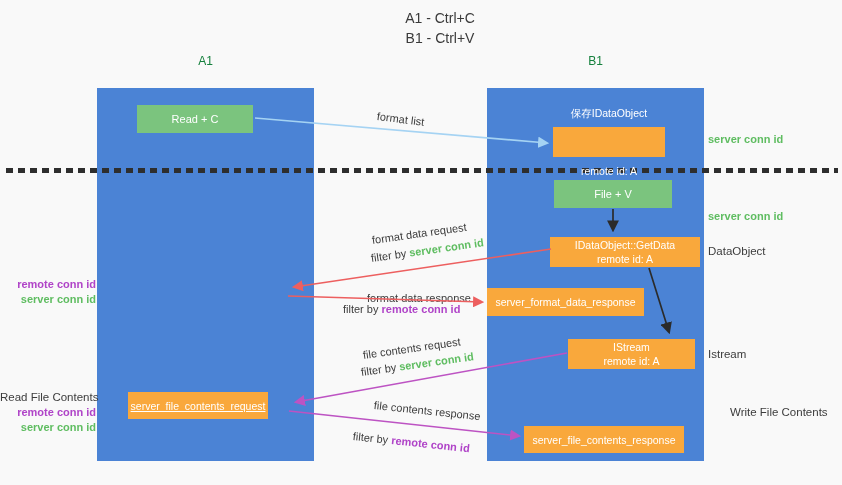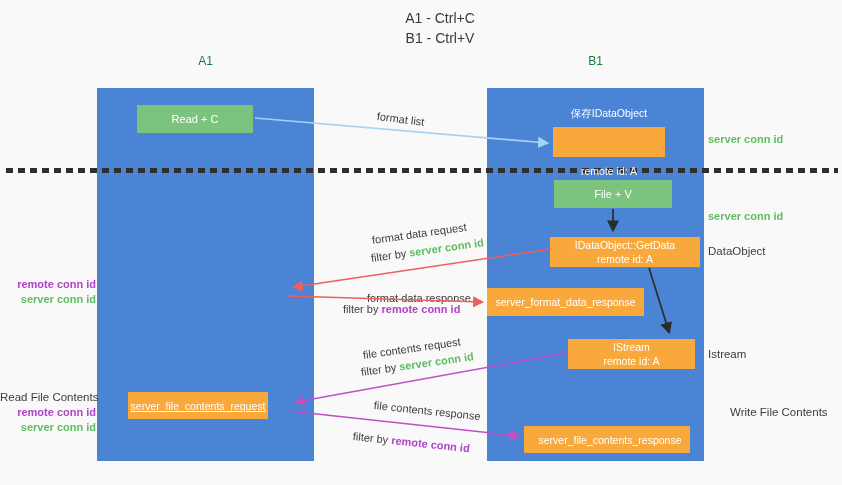--- a/index.html
+++ b/index.html
@@ -83,21 +83,21 @@
 
   <div class="node orange" style="left:568px;top:339px;width:127px;height:30px;">
     <span>IStream</span>
     <span>remote id: A</span>
   </div>
 
   <div class="node orange" style="left:128px;top:392px;width:140px;height:27px;text-decoration:underline;">
     <span>server_file_contents_request</span>
   </div>
 
-  <div class="node orange" style="left:524px;top:426px;width:160px;height:27px;padding-left:6px;">
+  <div class="node orange" style="left:524px;top:426px;width:160px;height:27px;">
     <span>server_file_contents_response</span>
   </div>
 
   <div class="el rp7" style="left:377px;top:110px;">
     <span>format list</span>
   </div>
 
   <div class="el rn8" style="left:372px;top:234px;">
     <span>format data request</span>
   </div>

